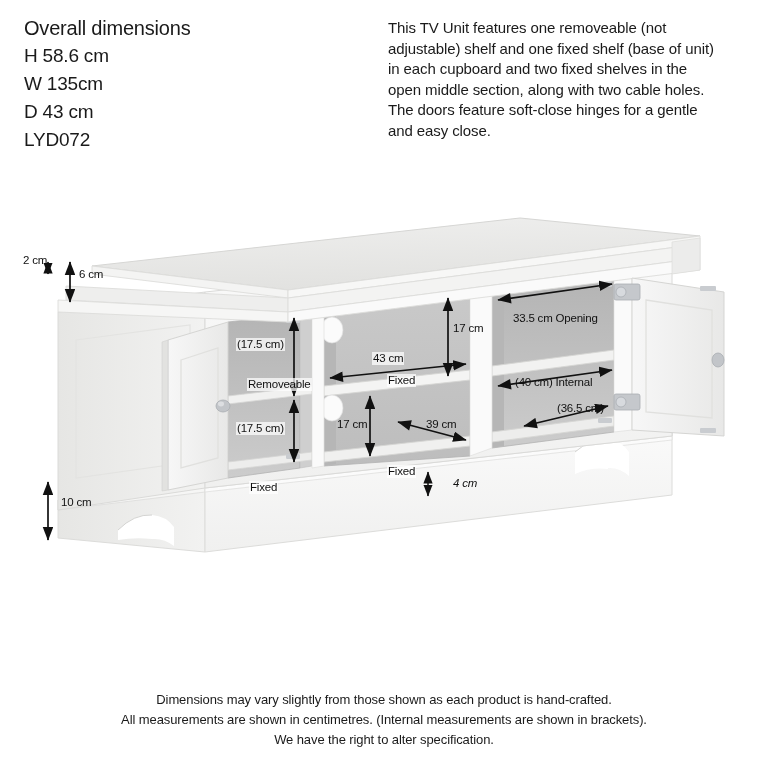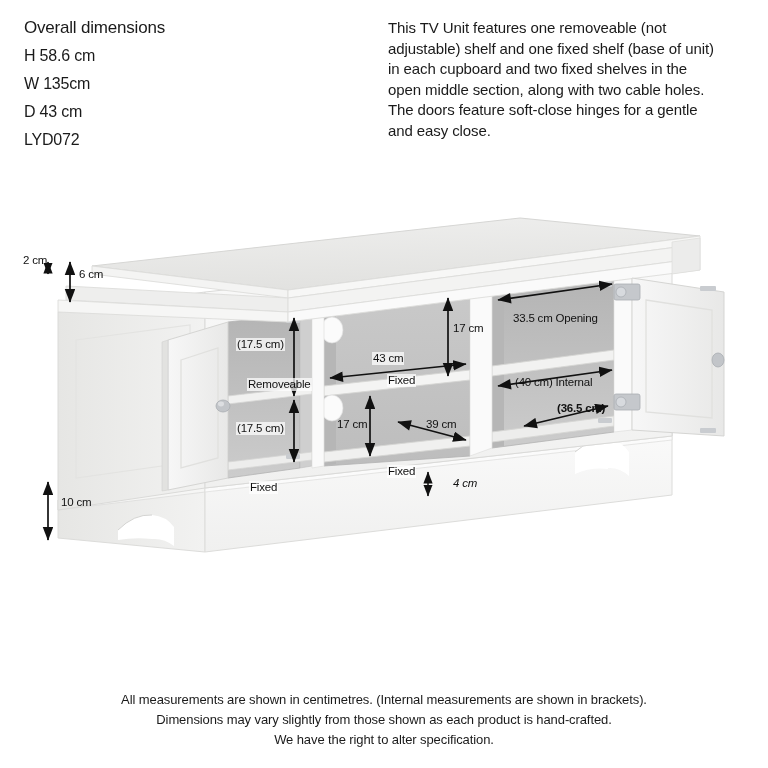--- a/index.html
+++ b/index.html
@@ -17,27 +17,27 @@
   }
 
   
   #header-left {
     position: absolute;
     left: 24px;
     top: 14px;
     width: 340px;
   }
   #header-left .title {
-    font-size: 17px;
+    font-size: 20px;
     line-height: 28px;
     letter-spacing: -0.2px;
     color: #1a1a1a;
   }
   #header-left .specline {
-    font-size: 16px;
+    font-size: 19px;
     line-height: 28px;
     letter-spacing: -0.2px;
     color: #1a1a1a;
   }
 
   #header-right {
     position: absolute;
     left: 388px;
     top: 18px;
     width: 330px;
@@ -283,23 +283,23 @@
 
   <span class="dim" style="left:372px; top:152px;">43 cm</span>
   <span class="dim nb" style="left:452px; top:122px;">17 cm</span>
   <span class="dim" style="left:387px; top:174px;">Fixed</span>
   <span class="dim nb" style="left:336px; top:218px;">17 cm</span>
   <span class="dim nb" style="left:425px; top:218px;">39 cm</span>
   <span class="dim" style="left:387px; top:265px;">Fixed</span>
 
   <span class="dim nb" style="left:512px; top:112px;">33.5 cm Opening</span>
   <span class="dim nb" style="left:514px; top:176px;">(40 cm) Internal</span>
-  <span class="dim nb" style="left:556px; top:202px;font-weight:bold;">(36.5 cm)</span>
+  <span class="dim nb" style="left:556px; top:202px;">(36.5 cm)</span>
 
   <span class="dim nb" style="left:60px; top:296px;">10 cm</span>
   <span class="dim nb" style="left:452px; top:277px;font-style:italic;">4 cm</span>
 </div>
 
 <div id="footer">
+  <div>Dimensions may vary slightly from those shown as each product is hand-crafted.</div>
   <div>All measurements are shown in centimetres. (Internal measurements are shown in brackets).</div>
-  <div>Dimensions may vary slightly from those shown as each product is hand-crafted.</div>
   <div>We have the right to alter specification.</div>
 </div>
 
 </body></html>

